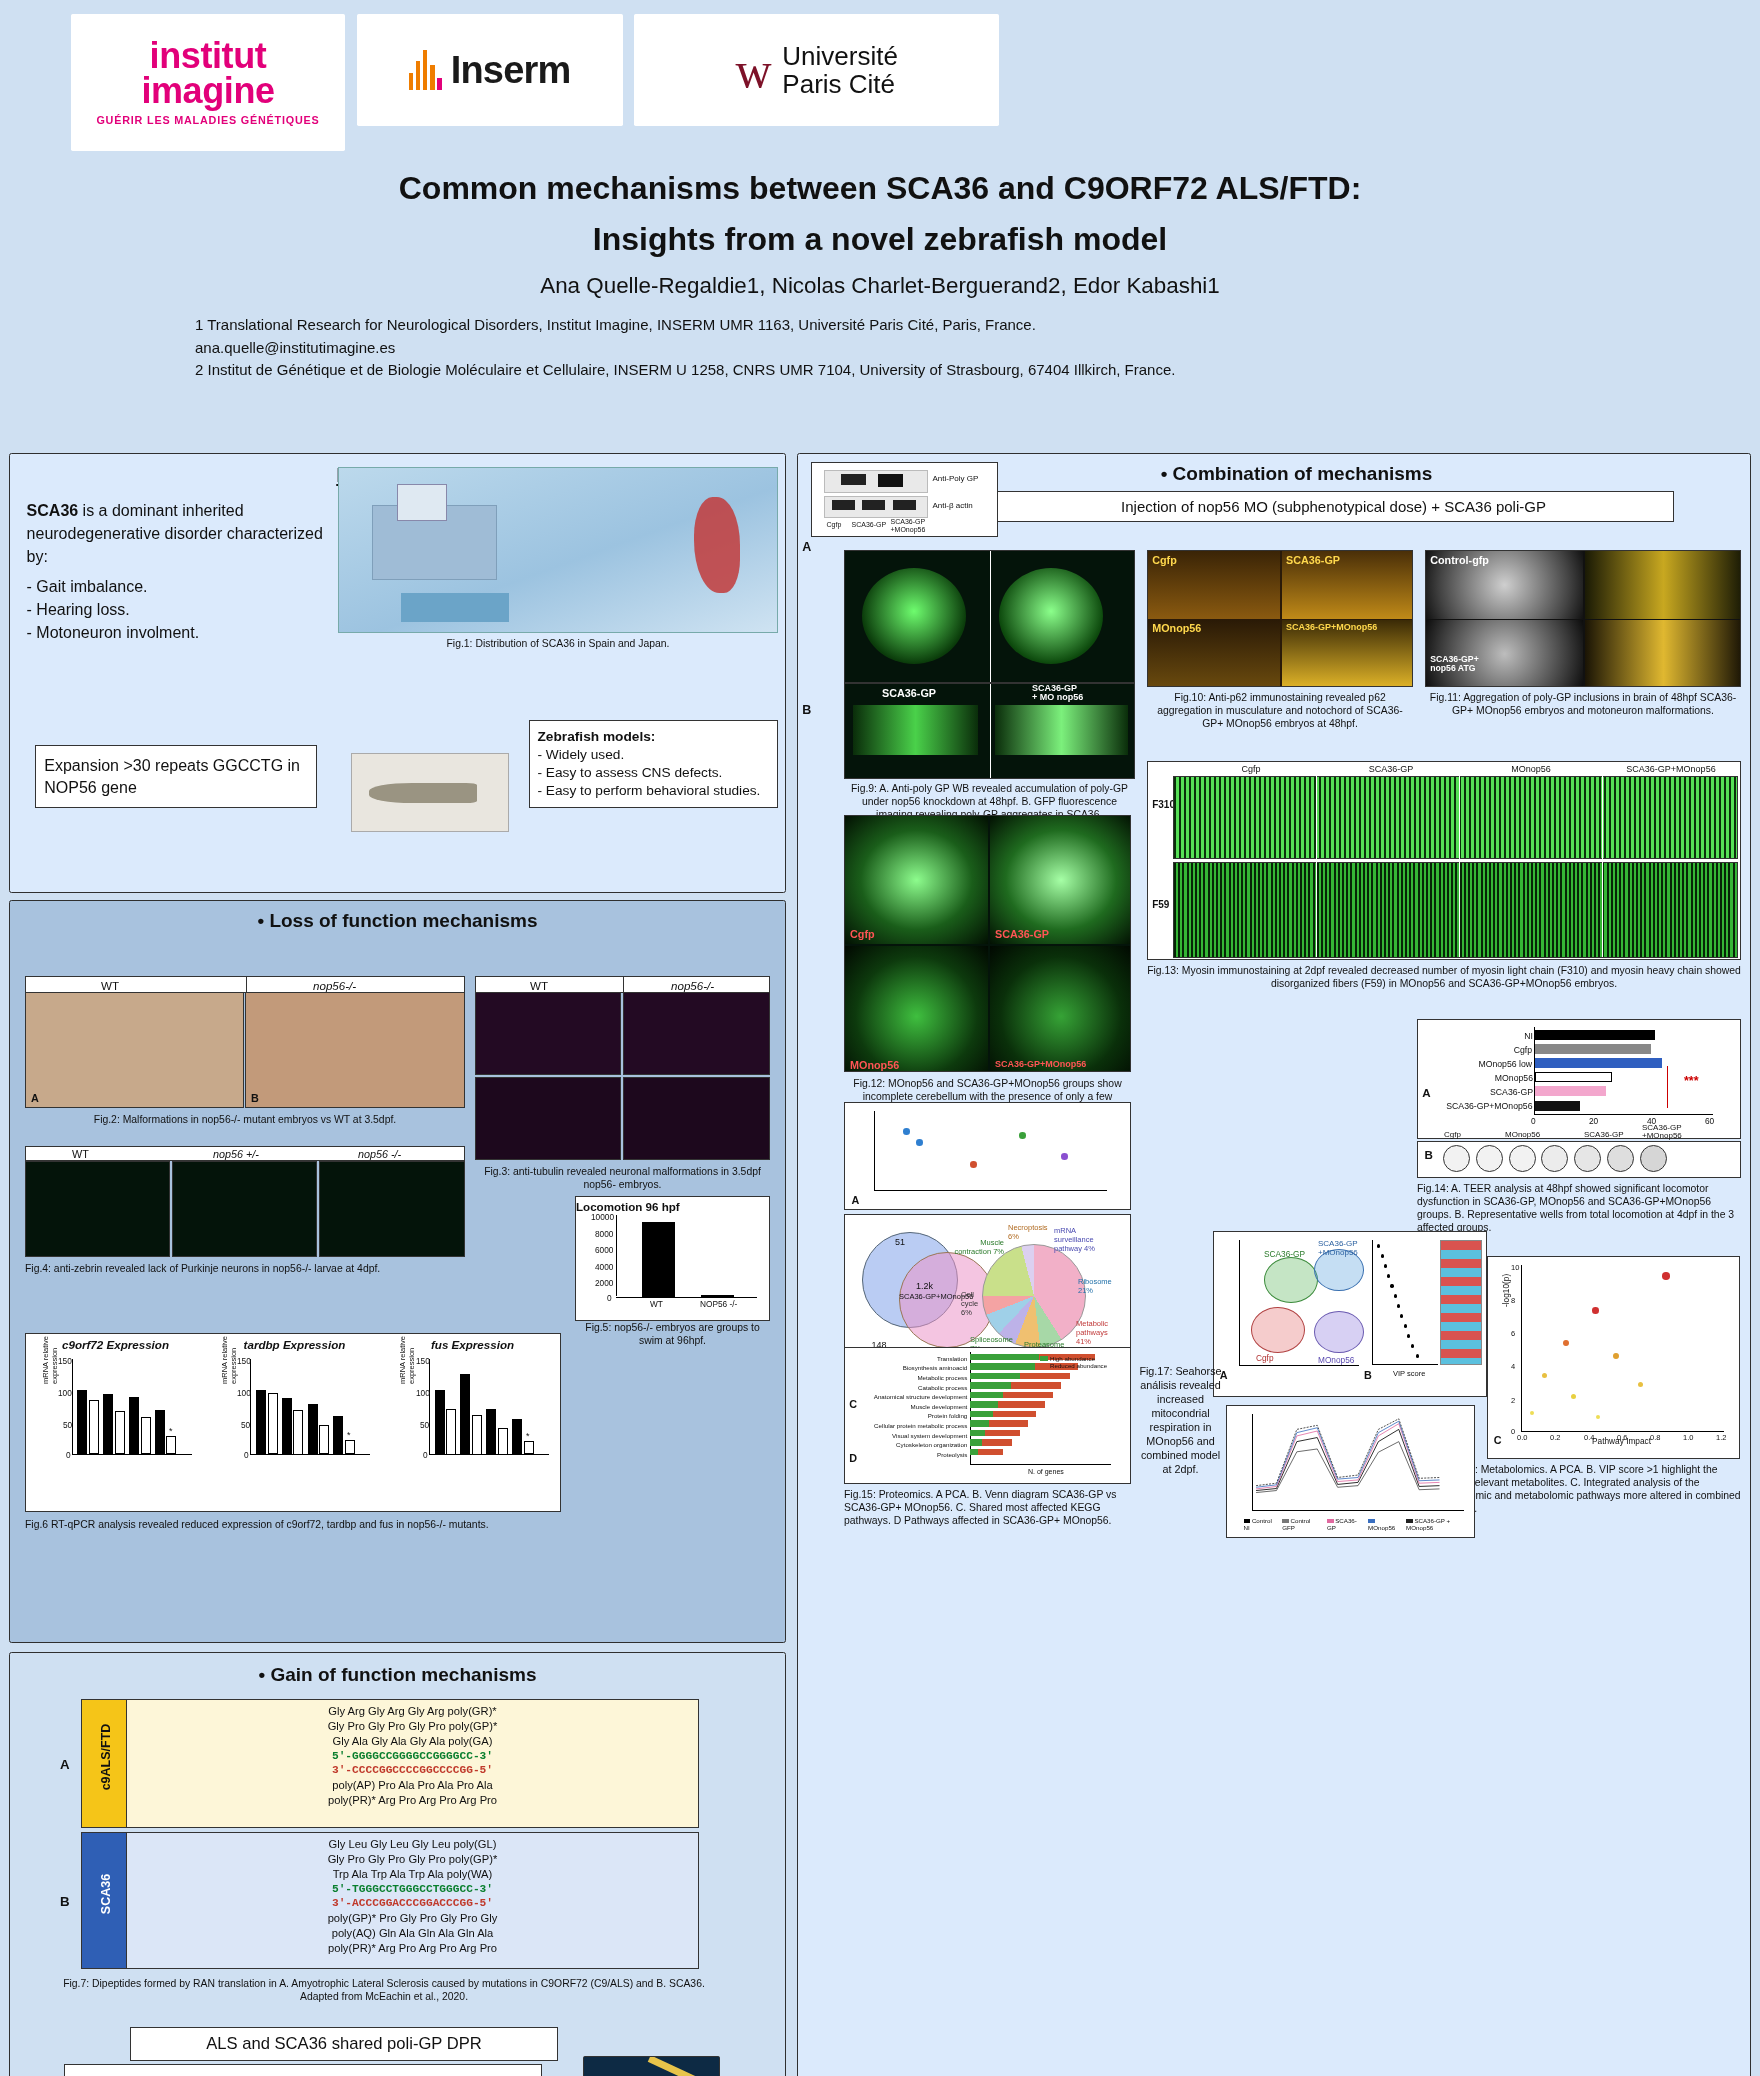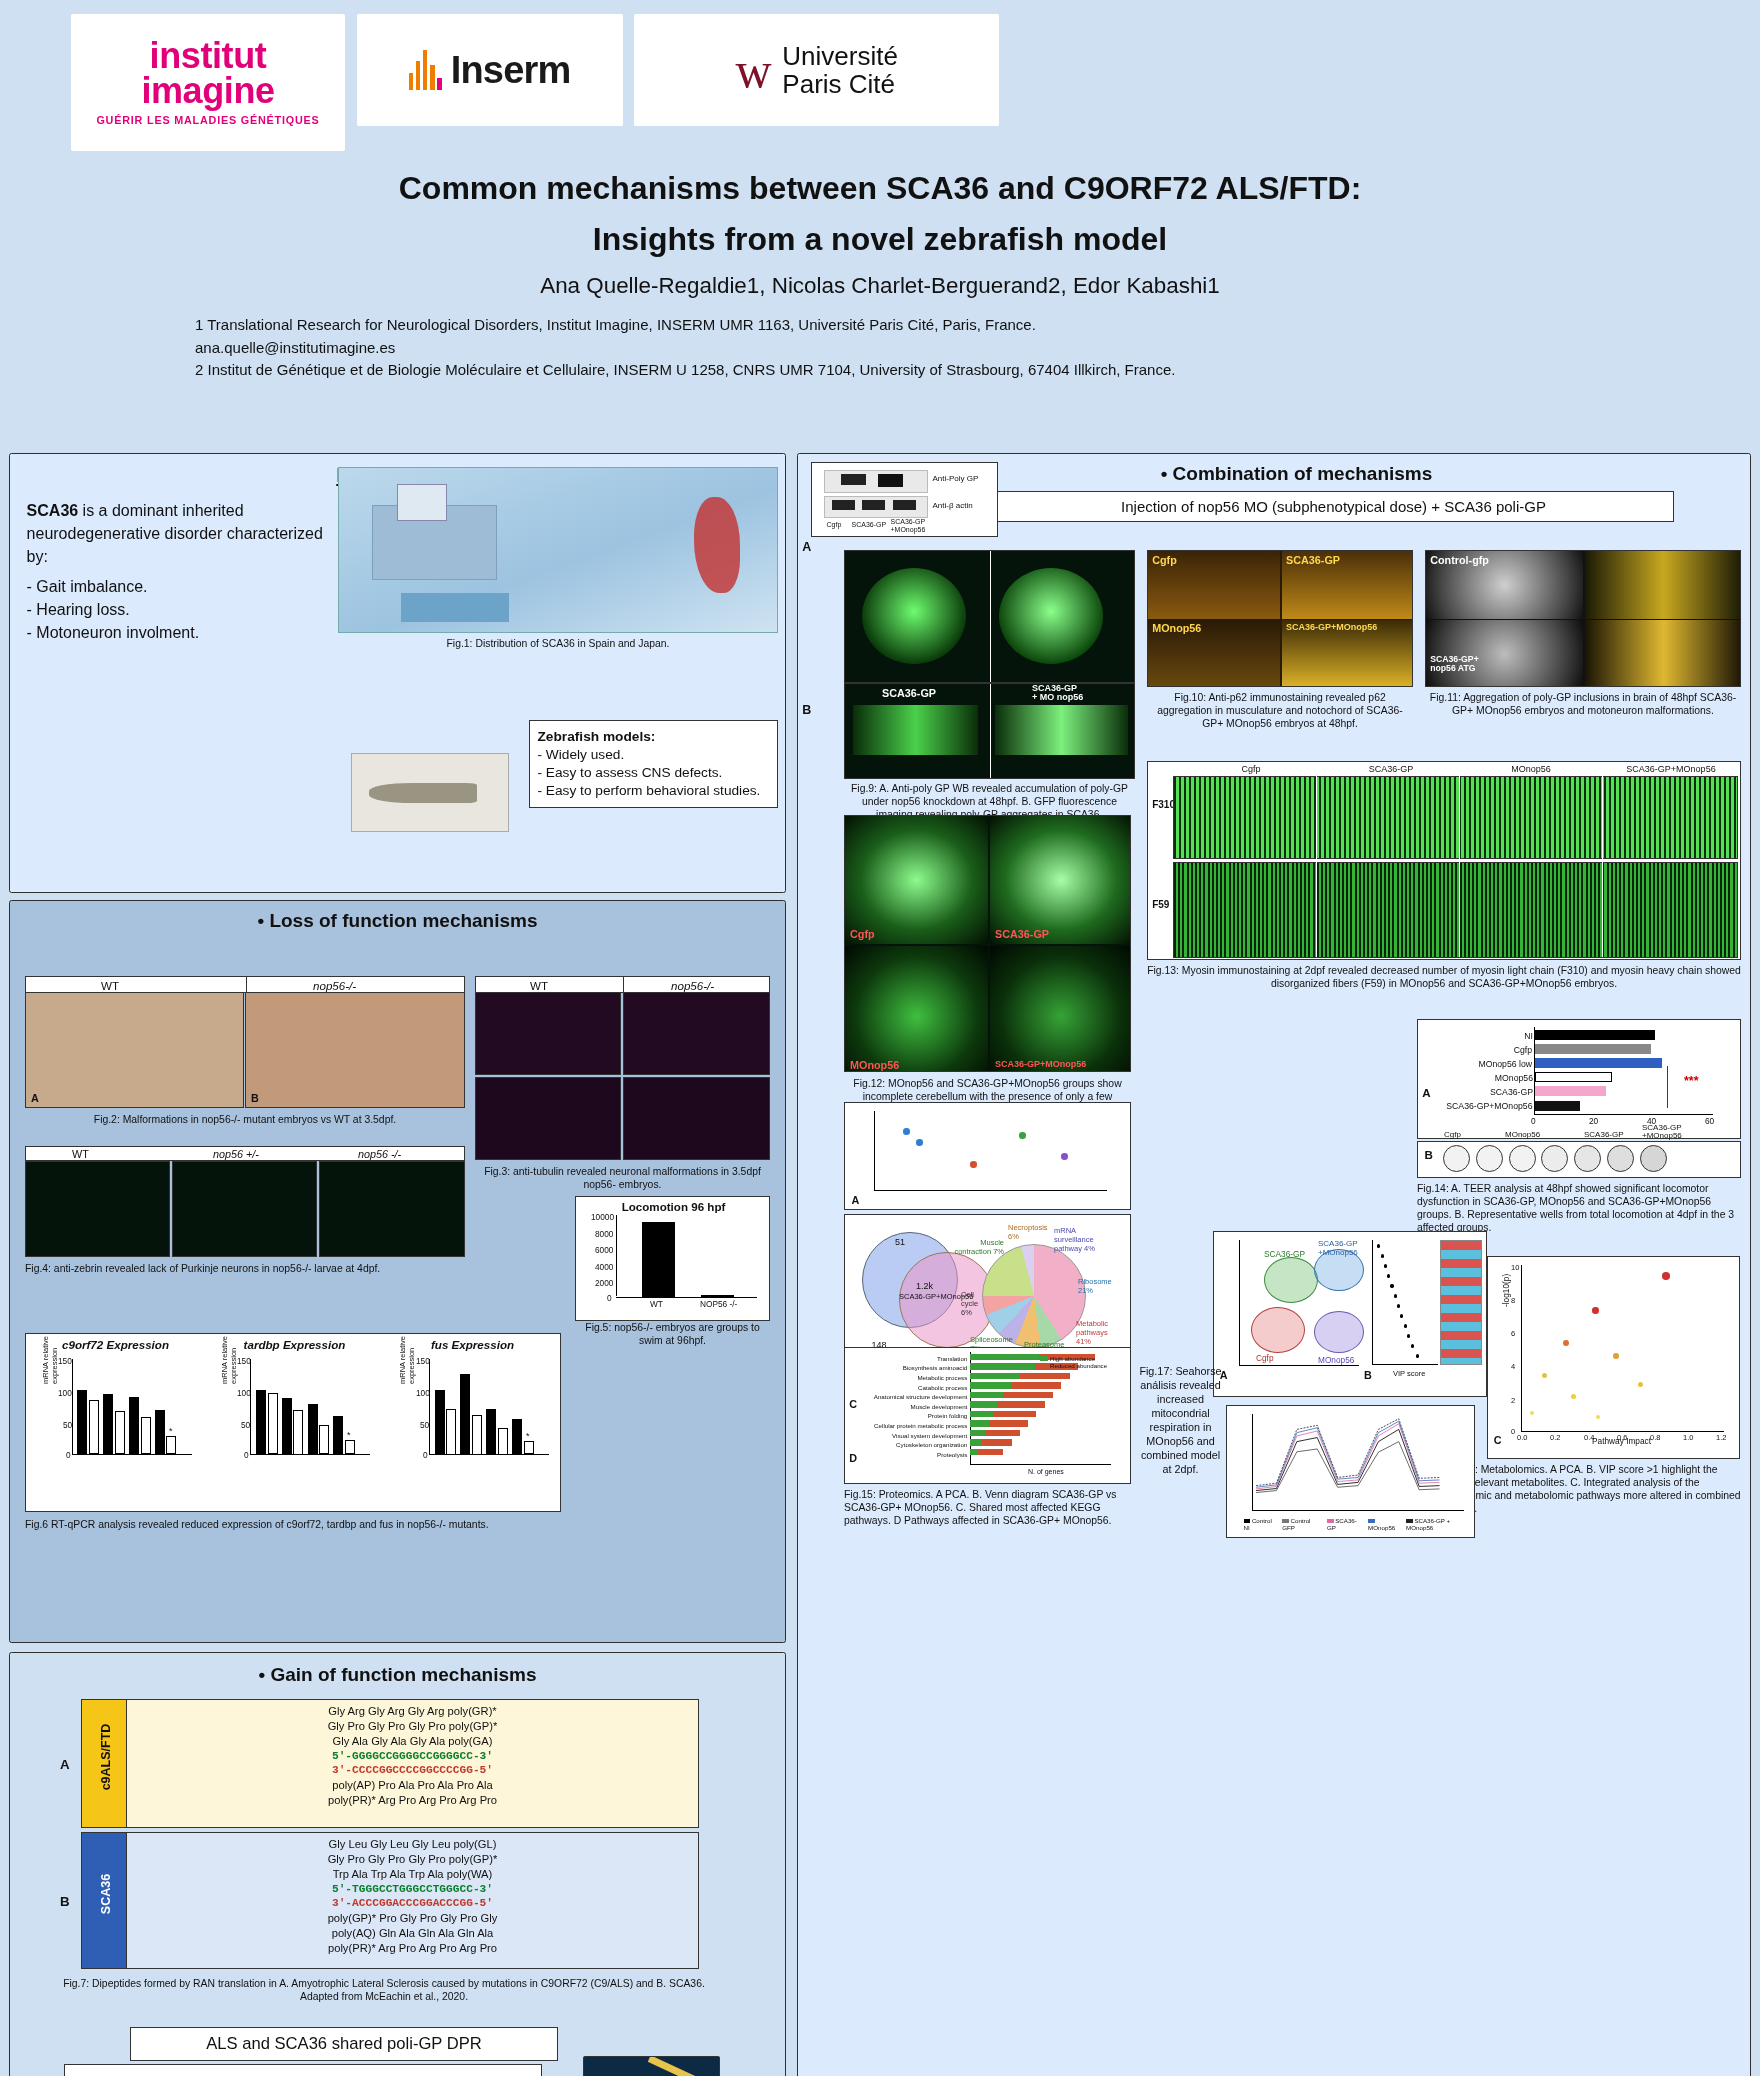--- a/index.html
+++ b/index.html
@@ -70,21 +70,21 @@
   .brownbox { background:#2a1a08; border:0.4px solid #333; position:absolute; overflow:hidden;}
 
   .lbl { position:absolute; color:#fff; font-size: 10.8px; font-weight:bold; }
   .lbl-dark { position:absolute; color:#111; font-size: 10.8px; font-weight:bold; }
 
   
   .axisline { position:absolute; background:#000; }
   .bar { position:absolute; }
   .tick { position:absolute; font-size: 8.3px; }
 
-  .ov-title { position:absolute; font-size: 11.6px; font-weight:bold; text-align:center; }
+  .ov-title { position:absolute; font-size: 11.6px; font-weight:bold; text-align:left; }
 </style>
 </head>
 <body>
 
 <div class="poster">
 
   <div class="logos">
     <div class="logo-box logo-imagine">
       <div class="imagine-word">institut</div>
       <div class="imagine-word">imagine</div>
@@ -128,20 +128,21 @@
     </div>
 
     <div class="mapimg">
       <div class="sp"></div>
       <div class="jp"></div>
       <div style="position:absolute;left:58px;top:16.6px;width:50px;height:37px;background:#dfe9f2;border:0.4px solid #88a"></div>
       <div style="position:absolute;left:62px;top:125px;width:108px;height:29px;background:#6ba4c8;"></div>
     </div>
     <div style="position:absolute;left:328px;top:183px;width:440px;" class="cap">Fig.1: Distribution of SCA36 in Spain and Japan.</div>
 
+    <div class="expbox">Expansion  &gt;30 repeats GGCCTG in NOP56 gene</div>
 
     <div class="fish"></div>
 
     <div class="zfbox">
       <div style="font-weight:bold">Zebrafish models:</div>
       <div>-    Widely used.</div>
       <div>-    Easy to assess CNS defects.</div>
       <div>-    Easy to perform behavioral studies.</div>
     </div>
   </div>

